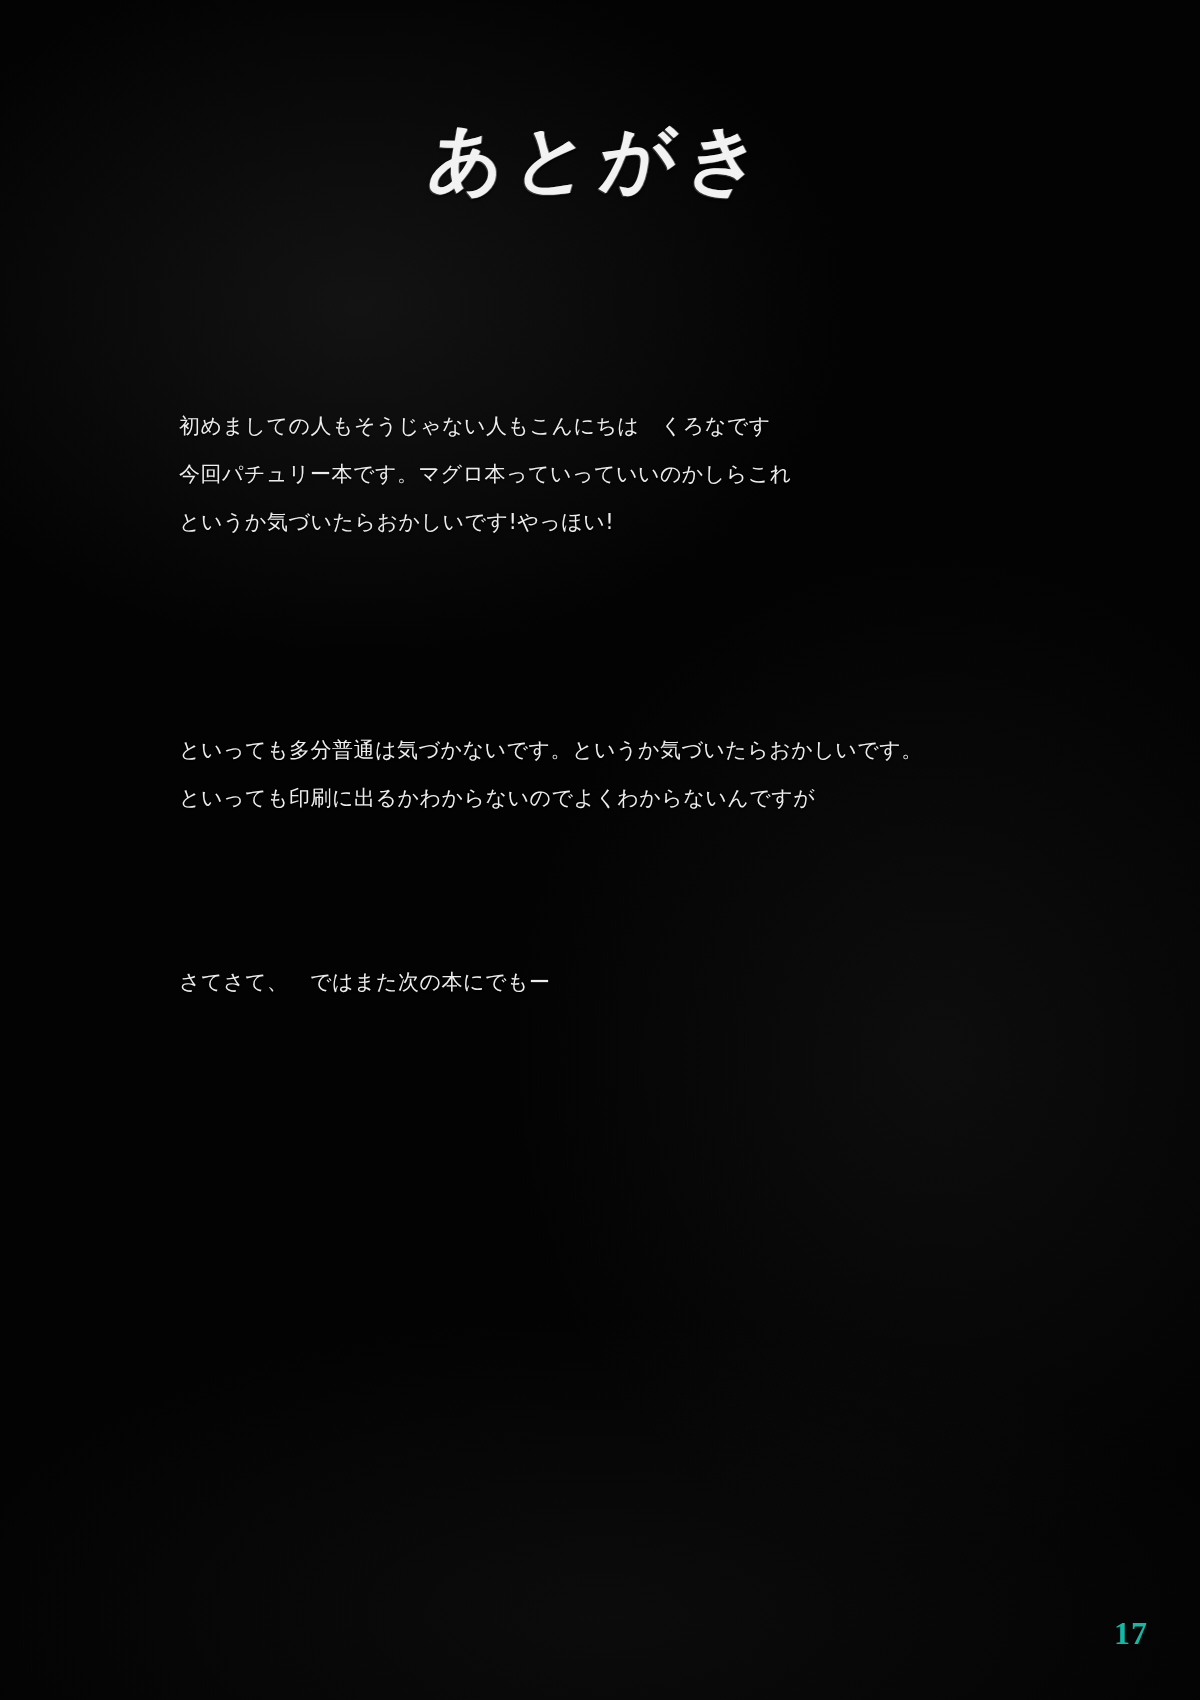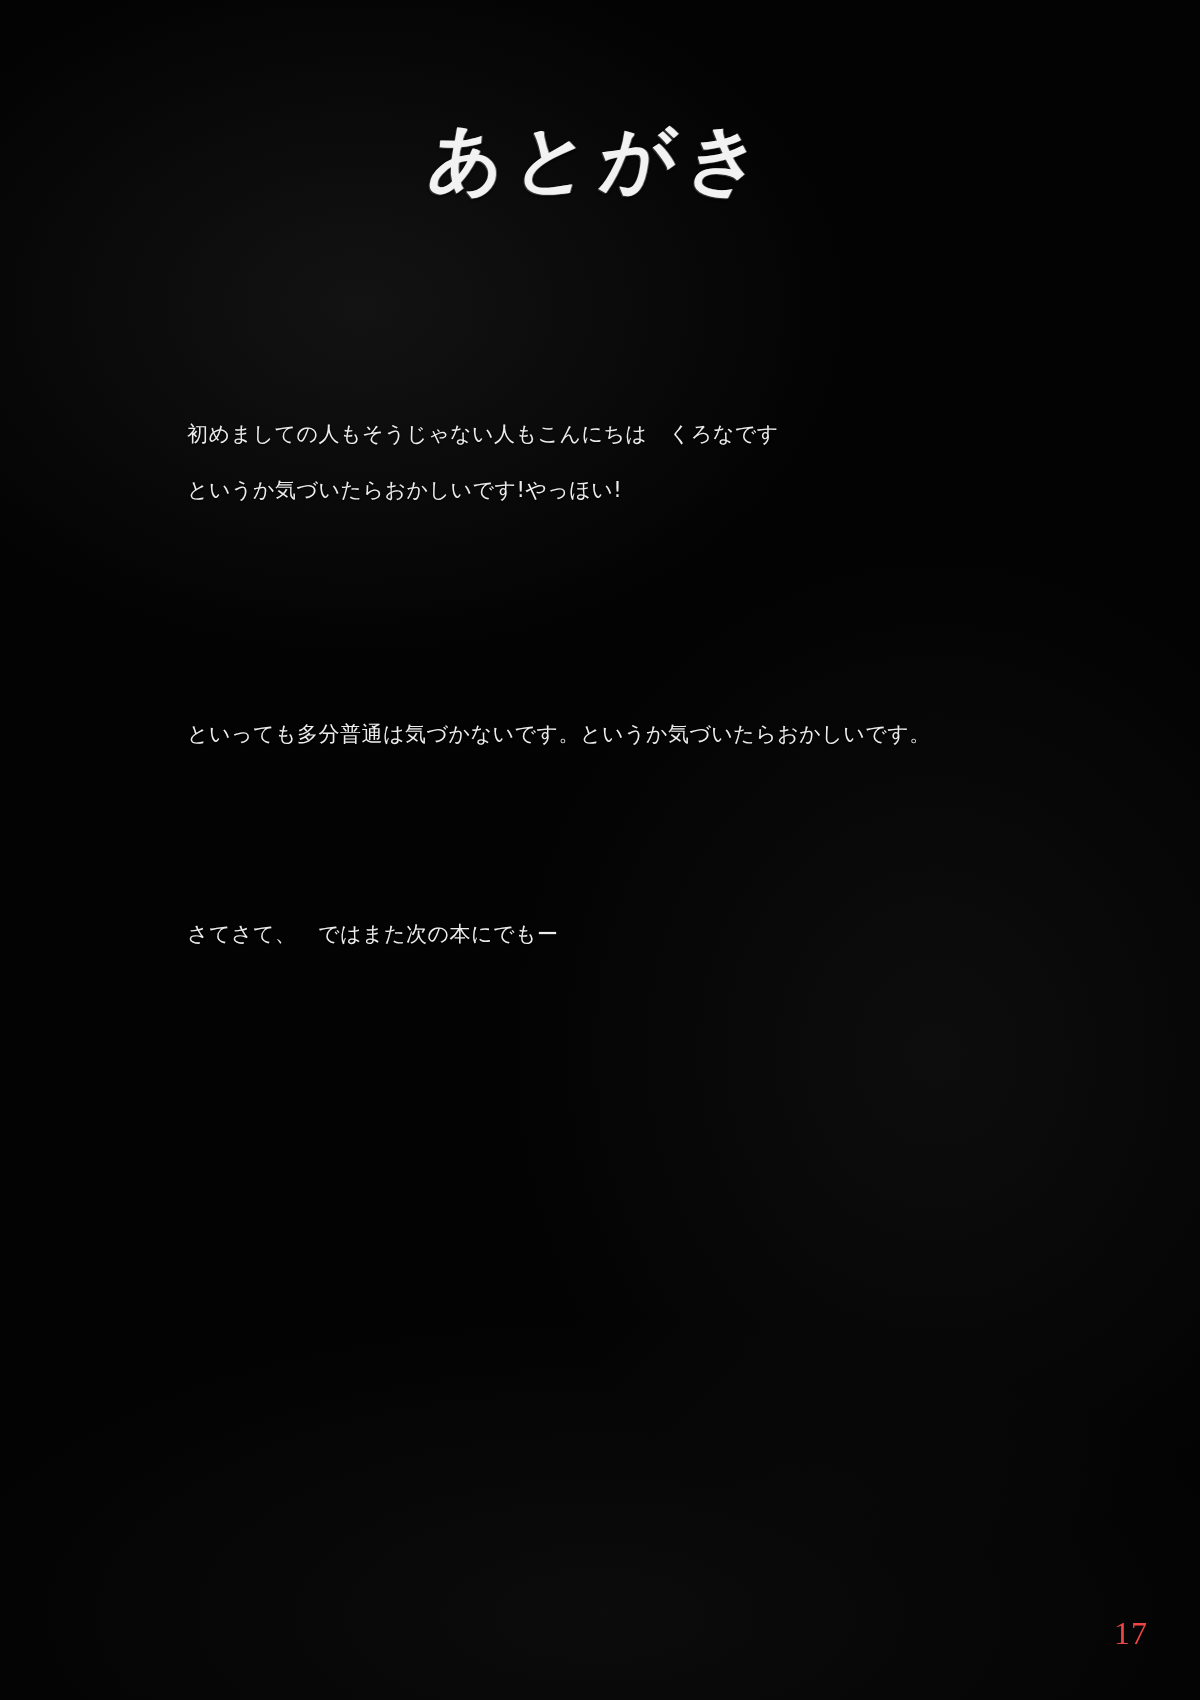--- a/index.html
+++ b/index.html
@@ -64,60 +64,62 @@
     font-family: "DejaVu Sans", sans-serif;
     letter-spacing: 0.5px;
     text-shadow: 0 1px 2px rgba(0,0,0,0.8);
   }
 
   .para {
     margin: 0 0 0 0;
   }
 
   .para p {
-    margin: 12px;
+    margin: 4px;
     white-space: pre;
   }
 
   .gap-sm { height: 44px; }
   .gap-md { height: 132px; }
   .gap-lg { height: 88px; }
 
   .page-number {
     position: absolute;
     right: 52px;
     bottom: 48px;
     font-size: 32px;
-    font-weight: normal;
-    color: #ef4444;
+    font-weight: bold;
+    color: #14b8a6;
     font-family: "Liberation Serif", serif;
     letter-spacing: 1px;
   }
 </style>
 </head>
 <body>
 
 <div class="page">
 
   <div class="title">あとがき</div>
 
   <div class="body-text">
 
     <div class="para">
       <p>初めましての人もそうじゃない人もこんにちは　くろなです</p>
+      <p>今回パチュリー本です。マグロ本っていっていいのかしらこれ</p>
       <p>というか気づいたらおかしいです!やっほい!</p>
     </div>
 
     <div class="gap-sm"></div>
 
 
     <div class="gap-md"></div>
 
     <div class="para">
       <p>といっても多分普通は気づかないです。というか気づいたらおかしいです。</p>
+      <p>といっても印刷に出るかわからないのでよくわからないんですが</p>
     </div>
 
     <div class="gap-sm"></div>
 
 
     <div class="gap-lg"></div>
 
     <div class="para">
       <p>さてさて、　ではまた次の本にでもー</p>
     </div>

